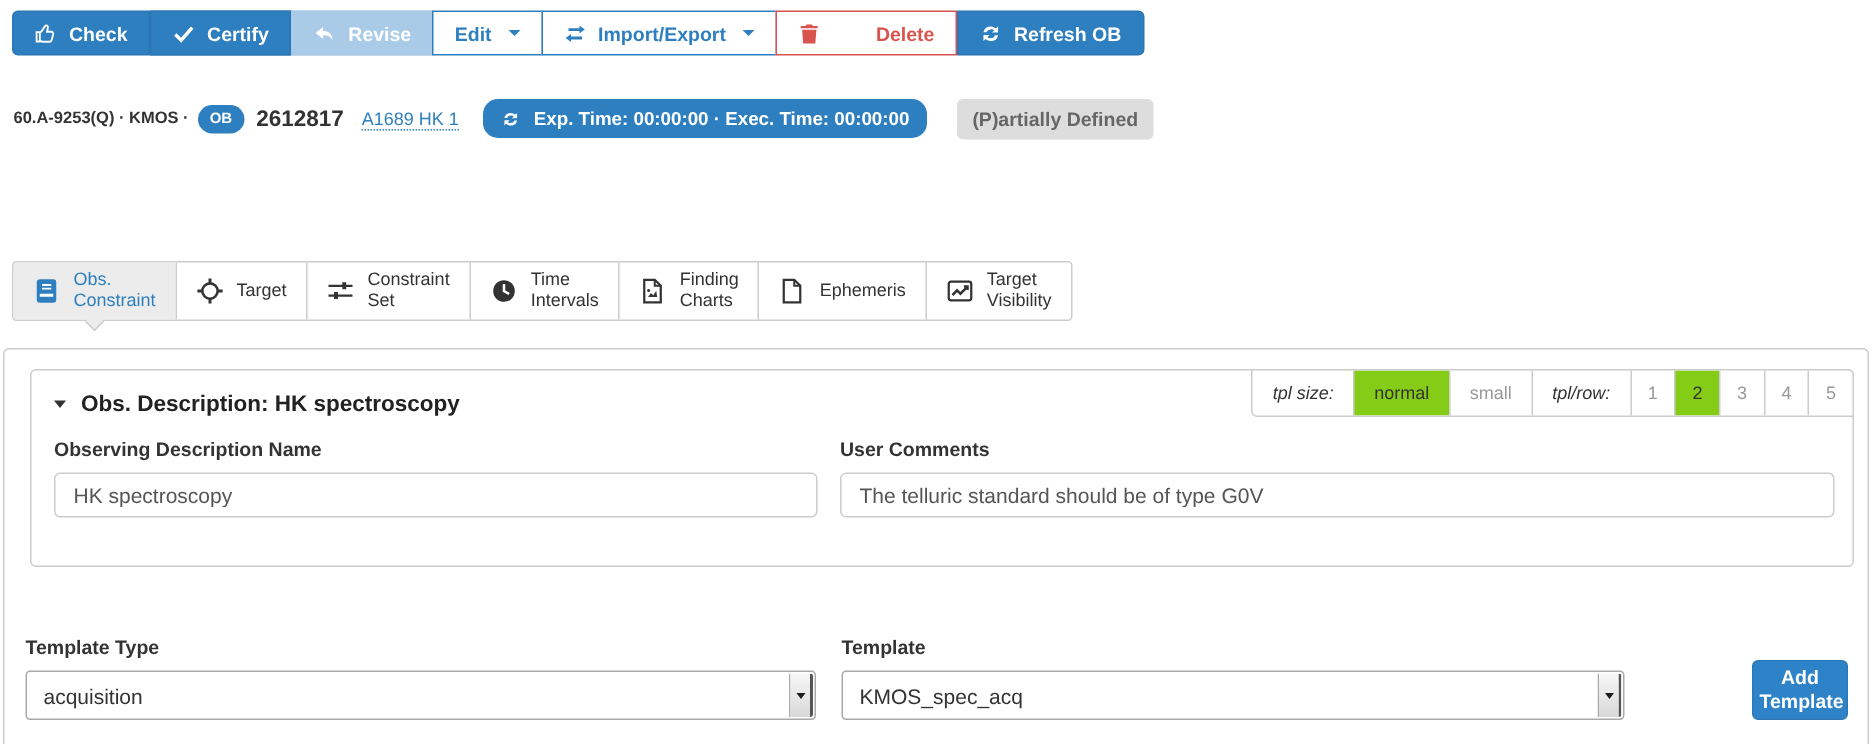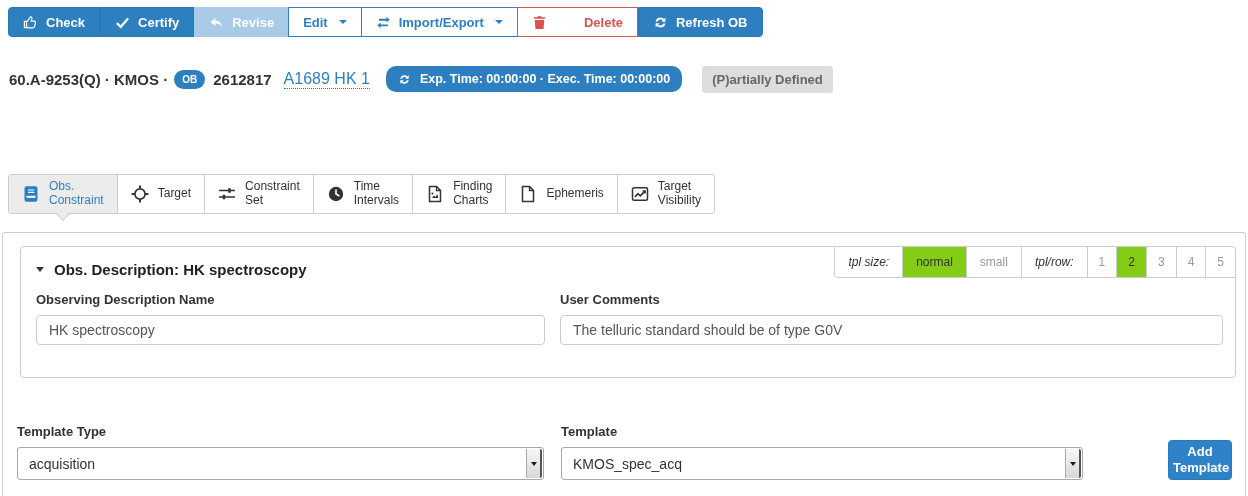--- a/index.html
+++ b/index.html
@@ -22,28 +22,28 @@
   .tb-btn.danger   { background: #fff; color: #d9534f; border-color: #d9534f; margin-left: -1px; gap: 37px; }
   .tb-btn.first { border-radius: 4px 0 0 4px; }
   .tb-btn.last  { border-radius: 0 4px 4px 0; }
   .caret-down {
     width: 0; height: 0; display: inline-block; margin-left: 3px;
     border-top: 4px solid currentColor; border-left: 4px solid transparent; border-right: 4px solid transparent;
   }
 
   
   .info-row { position: absolute; left: 9px; top: 64px; display: flex; align-items: center; height: 30px; }
-  .program-id { font-size: 15px; font-weight: bold; color: #333; }
+  .program-id { font-size: 11px; font-weight: bold; color: #333; }
   .ob-pill {
     background: #2e7fc0; color: #fff; font-size: 10px; font-weight: bold;
     padding: 4px 8px; border-radius: 10px; margin: 0 8px 0 6px;
   }
   .ob-number { font-size: 15px; font-weight: bold; color: #333; }
   .ob-link {
-    font-size: 16px; color: #2e7fc0; text-decoration: none; margin-left: 12px;
+    font-size: 12px; color: #2e7fc0; text-decoration: none; margin-left: 12px;
     border-bottom: 1px dotted #2e7fc0; cursor: pointer;
   }
   .time-badge {
     margin-left: 16px; background: #2e7fc0; color: #fff; font-size: 12.5px; font-weight: bold;
     padding: 6px 12px; border-radius: 10px; display: flex; align-items: center; gap: 9px; cursor: pointer;
   }
   .time-badge svg { width: 13px; height: 13px; }
   .status-badge {
     margin-left: 20px; background: #ddd; color: #666; font-size: 13px; font-weight: bold;
     padding: 6px 10px; border-radius: 4px;

